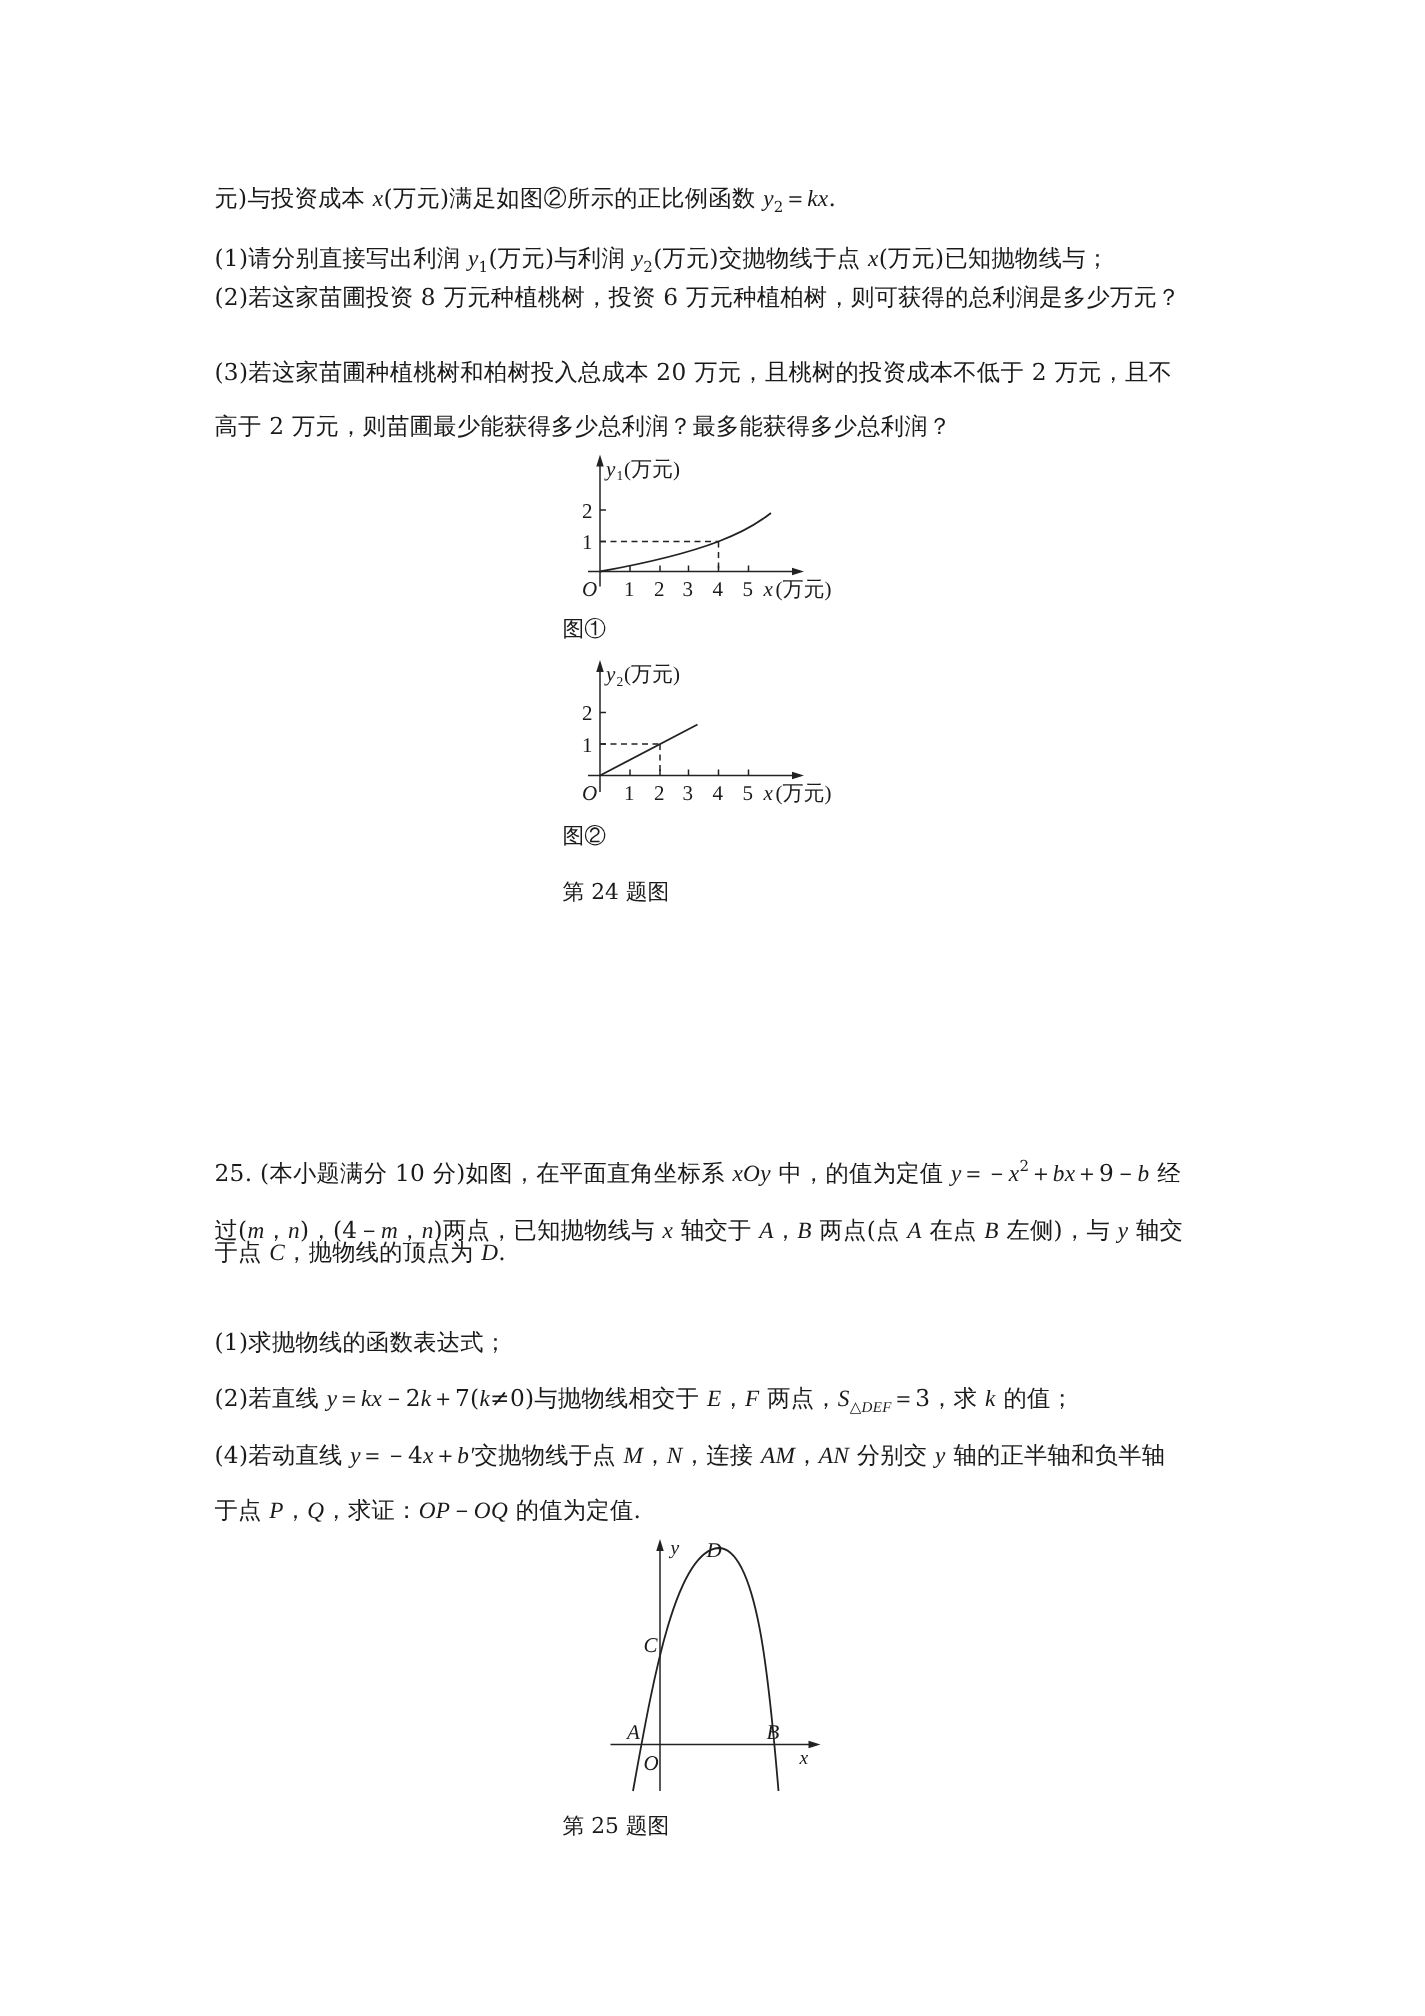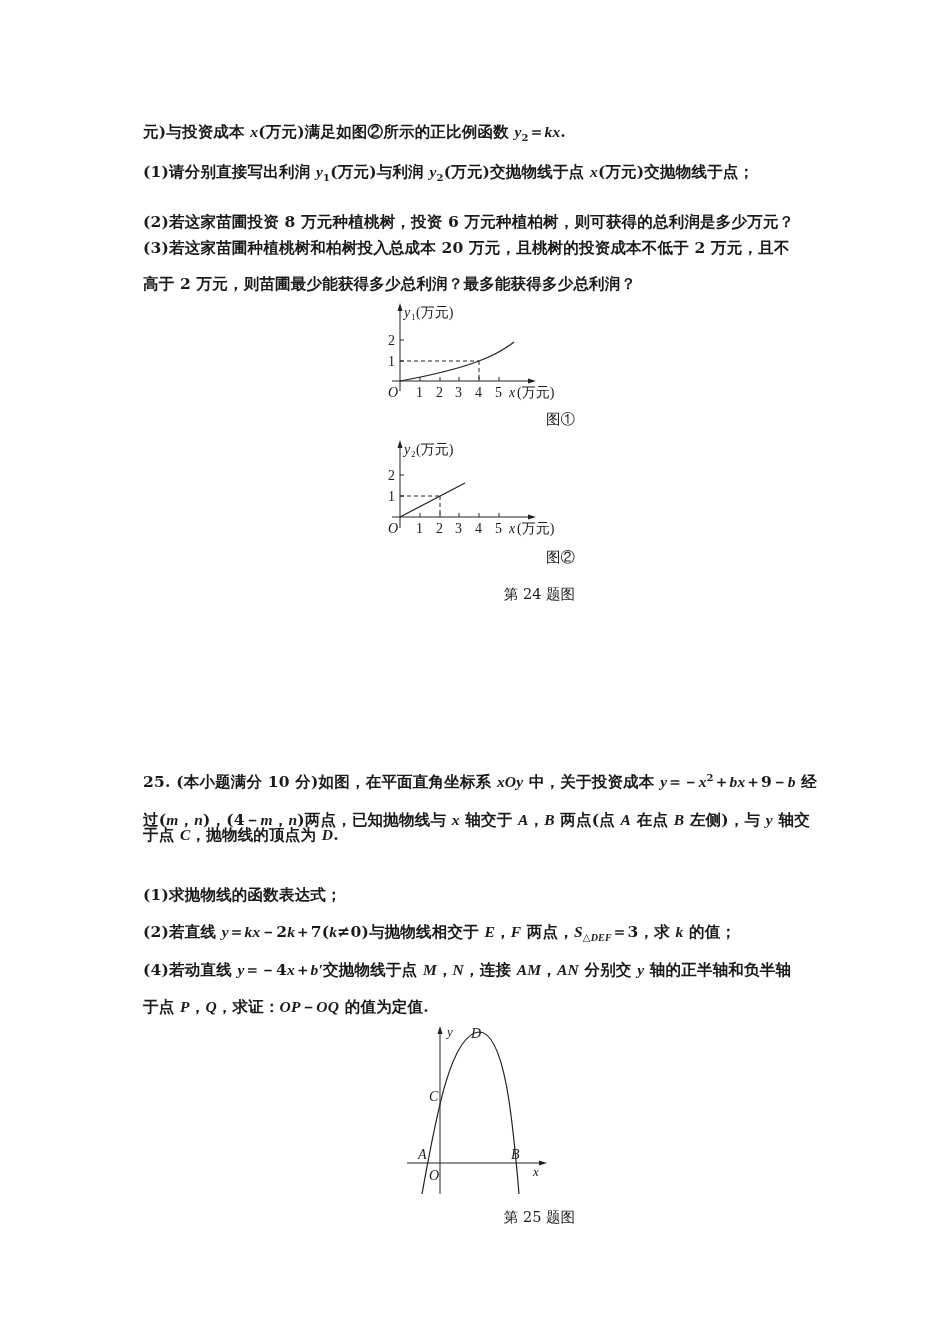--- a/index.html
+++ b/index.html
@@ -5,38 +5,37 @@
   html, body { margin: 0; padding: 0; background: #ffffff; }
   body {
     width: 950px; height: 1344px; position: relative; overflow: hidden;
     font-family: "DejaVu Serif", "Liberation Serif", serif;
     color: #1a1a1a;
   }
   .line {
     position: absolute; left: 143px; width: 670px;
     font-size: 15.5px; line-height: 20px; white-space: nowrap;
     letter-spacing: 0.2px;
-    font-weight: bold;
   }
   .i { font-style: italic; font-family: "Liberation Serif", "DejaVu Serif", serif; }
   sub, sup { font-size: 10px; line-height: 0; }
   .caption {
-    position: absolute; font-size: 14.5px; text-align: right; width: 200px;
+    position: absolute; font-size: 14.5px; text-align: left; width: 200px;
   }
   svg { position: absolute; overflow: visible; }
   svg text { font-family: "Liberation Serif", "DejaVu Serif", serif; fill: #1a1a1a; }
 </style>
 </head>
 <body>
 
 <div class="line" style="top:122px"><span>元)与投资成本 </span><span class="i">x</span><span>(万元)满足如图②所示的正比例函数 </span><span class="i">y</span><sub>2</sub><span>＝</span><span class="i">kx</span><span>.</span></div>
 
-<div class="line" style="top:162px"><span>(1)请分别直接写出利润 </span><span class="i">y</span><sub>1</sub><span>(万元)与利润 </span><span class="i">y</span><sub>2</sub><span>(万元)交抛物线于点 </span><span class="i">x</span><span>(万元)交抛物线于点；</span></div>
+<div class="line" style="top:162px"><span>(1)请分别直接写出利润 </span><span class="i">y</span><sub>1</sub><span>(万元)与利润 </span><span class="i">y</span><sub>2</sub><span>(万元)交抛物线于点 </span><span class="i">x</span><span>(万元)已知抛物线与；</span></div>
 
-<div class="line" style="top:212px">(2)若这家苗圃投资 8 万元种植桃树，投资 6 万元种植柏树，则可获得的总利润是多少万元？</div>
+<div class="line" style="top:188px">(2)若这家苗圃投资 8 万元种植桃树，投资 6 万元种植柏树，则可获得的总利润是多少万元？</div>
 <div class="line" style="top:238px">(3)若这家苗圃种植桃树和柏树投入总成本 20 万元，且桃树的投资成本不低于 2 万元，且不</div>
 <div class="line" style="top:274px">高于 2 万元，则苗圃最少能获得多少总利润？最多能获得多少总利润？</div>
 
 <svg style="left:380px;top:300px" width="190" height="105" viewBox="0 0 190 105">
   <line x1="20" y1="91" x2="20" y2="8" stroke="#222" stroke-width="1"></line>
   <polygon points="20,3 17.5,11 22.5,11" fill="#222"></polygon>
   <line x1="12" y1="81" x2="150" y2="81" stroke="#222" stroke-width="1"></line>
   <polygon points="156,81 148,78.5 148,83.5" fill="#222"></polygon>
   <text x="24" y="17" font-size="14" font-style="italic">y</text>
     <text x="31" y="20" font-size="9">1</text>
@@ -89,21 +88,21 @@
     <text x="115" y="96" font-size="14">5</text>
   <text x="129" y="96" font-size="14" font-style="italic">x</text>
     <text x="137" y="96" font-size="14">(万元)</text>
   <line x1="20" y1="59" x2="60" y2="59" stroke="#222" stroke-dasharray="4,3"></line>
   <line x1="60" y1="59" x2="60" y2="80" stroke="#222" stroke-dasharray="4,3"></line>
   <line x1="20" y1="80" x2="85" y2="46" stroke="#222" stroke-width="1.2"></line>
 </svg>
 <div class="caption" style="left:375px;top:548px">图②</div>
 <div class="caption" style="left:375px;top:585px">第 24 题图</div>
 
-<div class="line" style="top:772px"><span>25. (本小题满分 10 分)如图，在平面直角坐标系 </span><span class="i">xOy</span><span> 中，关于投资成本 </span><span class="i">y</span><span>＝－</span><span class="i">x</span><sup>2</sup><span>＋</span><span class="i">bx</span><span>＋9－</span><span class="i">b</span><span> 经</span></div>
+<div class="line" style="top:772px"><span>25. (本小题满分 10 分)如图，在平面直角坐标系 </span><span class="i">xOy</span><span> 中，的值为定值 </span><span class="i">y</span><span>＝－</span><span class="i">x</span><sup>2</sup><span>＋</span><span class="i">bx</span><span>＋9－</span><span class="i">b</span><span> 经</span></div>
 
 <div class="line" style="top:810px"><span>过(</span><span class="i">m</span><span>，</span><span class="i">n</span><span>)，(4－</span><span class="i">m</span><span>，</span><span class="i">n</span><span>)两点，已知抛物线与 </span><span class="i">x</span><span> 轴交于 </span><span class="i">A</span><span>，</span><span class="i">B</span><span> 两点(点 </span><span class="i">A</span><span> 在点 </span><span class="i">B</span><span> 左侧)，与 </span><span class="i">y</span><span> 轴交</span></div>
 
 <div class="line" style="top:825px"><span>于点 </span><span class="i">C</span><span>，抛物线的顶点为 </span><span class="i">D</span><span>.</span></div>
 
 <div class="line" style="top:885px">(1)求抛物线的函数表达式；</div>
 
 <div class="line" style="top:922px"><span>(2)若直线 </span><span class="i">y</span><span>＝</span><span class="i">kx</span><span>－2</span><span class="i">k</span><span>＋7(</span><span class="i">k</span><span>≠0)与抛物线相交于 </span><span class="i">E</span><span>，</span><span class="i">F</span><span> 两点，</span><span class="i">S</span><sub class="i">△DEF</sub><span>＝3，求 </span><span class="i">k</span><span> 的值；</span></div>
 
 <div class="line" style="top:960px"><span>(4)若动直线 </span><span class="i">y</span><span>＝－4</span><span class="i">x</span><span>＋</span><span class="i">b′</span><span>交抛物线于点 </span><span class="i">M</span><span>，</span><span class="i">N</span><span>，连接 </span><span class="i">AM</span><span>，</span><span class="i">AN</span><span> 分别交 </span><span class="i">y</span><span> 轴的正半轴和负半轴</span></div>

